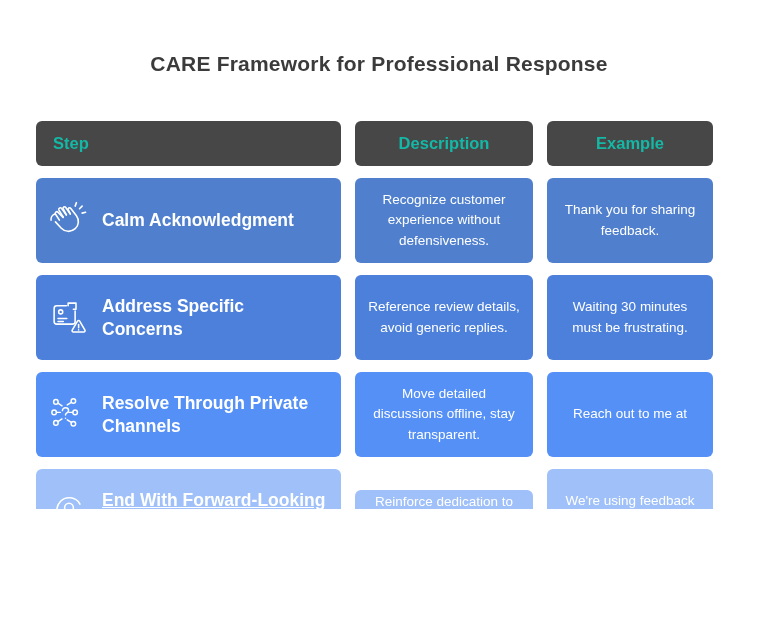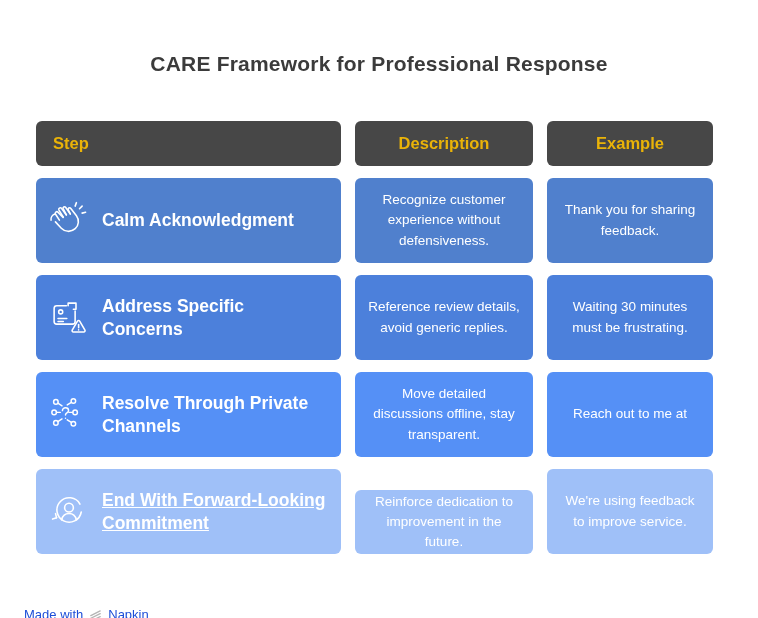--- a/index.html
+++ b/index.html
@@ -1,39 +1,39 @@
 <!DOCTYPE html>
 <html><head>
 <meta charset="utf-8">
 <style>
   html,body{margin:0;padding:0;background:#ffffff;}
   .canvas{
     position:relative;
-    width:758px;height:618px;
+    width:758px;height:509px;
     background:#ffffff;
     font-family:"Liberation Sans", sans-serif;
     overflow:hidden;
   }
   .title{
     position:absolute;top:52px;left:0;right:0;
     margin:0;text-align:center;
     font-size:21px;font-weight:700;color:#3b3b3b;
     letter-spacing:.2px;
   }
   .grid{
     position:absolute;top:121px;left:36px;
     display:grid;
     grid-template-columns:305px 178px 166px;
     grid-template-rows:45px 85px 85px 85px 85px;
     column-gap:14px;row-gap:12px;
   }
   .hcell{
     background:#474747;border-radius:6px;
     display:flex;align-items:center;justify-content:center;
-    color:#eab308;font-size:16.5px;font-weight:700;
+    color:#14b8a6;font-size:16.5px;font-weight:700;
   }
   .hcell.left{justify-content:flex-start;padding-left:17px;}
   .cell{
     border-radius:6px;color:#ffffff;
     display:flex;align-items:center;
   }
   .stepcell{padding:0 14px 0 12px;gap:12px;}
   .stepcell .label{font-size:17.5px;font-weight:700;line-height:1.28;}
   .textcell{justify-content:center;text-align:center;padding:0 13px;}
   .textcell .txt{font-size:13.5px;font-weight:400;line-height:1.5;}

